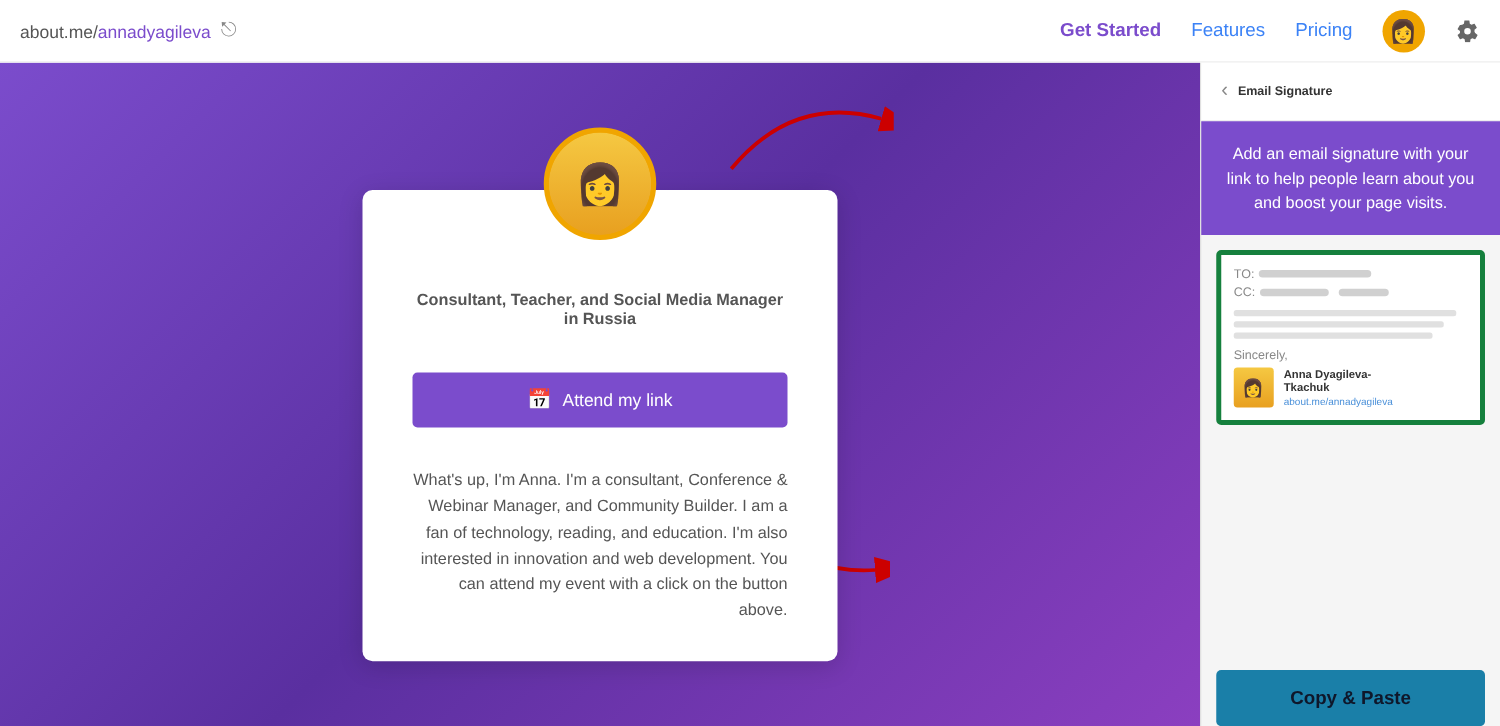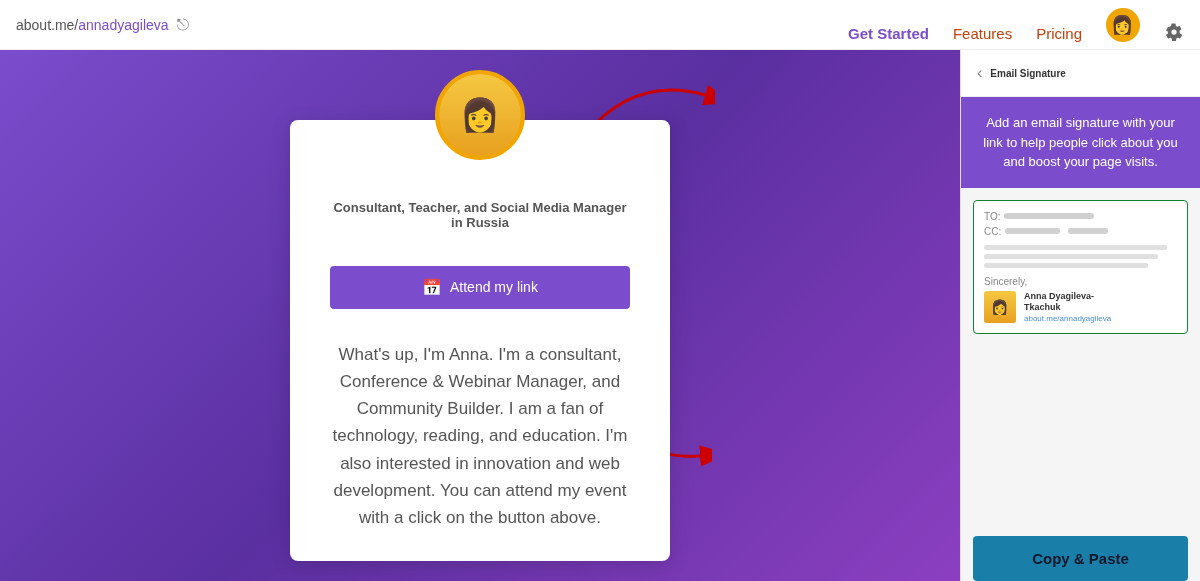--- a/index.html
+++ b/index.html
@@ -27,26 +27,26 @@
       font-size: 14px;
     }
     .header-url span { color: #7b4ccc; }
     .share-icon {
       color: #888;
       font-size: 16px;
       cursor: pointer;
     }
     .header-nav {
       display: flex;
-      align-items: flex-end;
+      align-items: center;
       gap: 24px;
     }
     .nav-link {
       font-size: 15px;
-      color: #c2410c;
+      color: #3b82f6;
       cursor: pointer;
       text-decoration: none;
     }
     .nav-link.active { color: #7b4ccc; font-weight: 600; }
     .avatar-circle {
       width: 34px;
       height: 34px;
       border-radius: 50%;
       background: #f0a500;
       overflow: hidden;
@@ -142,24 +142,24 @@
       cursor: pointer;
       display: inline-flex;
       align-items: center;
       gap: 8px;
       width: 100%;
       justify-content: center;
       margin-bottom: 20px;
     }
     .calendar-icon { font-size: 16px; }
     .profile-bio {
-      font-size: 17px;
+      font-size: 13px;
       color: #555;
       line-height: 1.6;
-      text-align: center;
+      text-align: right;
       margin-top: 12px;
     }
 
     
     .right-panel {
       width: 240px;
       background: #f5f5f5;
       border-left: 1px solid #e0e0e0;
       display: flex;
       flex-direction: column;
@@ -193,21 +193,21 @@
       line-height: 1.5;
       text-align: center;
     }
 
     
     .email-preview {
       background: #fff;
       margin: 12px;
       border-radius: 4px;
       padding: 10px;
-      border: 1px solid #15803d;
+      border: 4px solid #15803d;
     }
     .email-line {
       display: flex;
       align-items: center;
       gap: 4px;
       margin-bottom: 4px;
     }
     .email-label {
       font-size: 10px;
       color: #888;
@@ -371,21 +371,21 @@
     </div>
   </div>
 
   <div class="right-panel">
 
     <div class="panel-header">
       <span class="back-arrow">‹</span>
       <span class="panel-title">Email Signature</span>
     </div>
 
-    <div class="panel-description">Add an email signature with your link to help people click about you and boost your page visits.</div>
+    <div class="panel-description">Add an email signature with your link to help people learn about you and boost your page visits.</div>
 
     <div class="email-preview">
       <div class="email-line">
         <span class="email-label">TO:</span>
         <div class="email-bar long"></div>
       </div>
       <div class="email-line">
         <span class="email-label">CC:</span>
         <div class="email-bar medium"></div>
         <div class="email-bar short" style="margin-left:4px;"></div>

